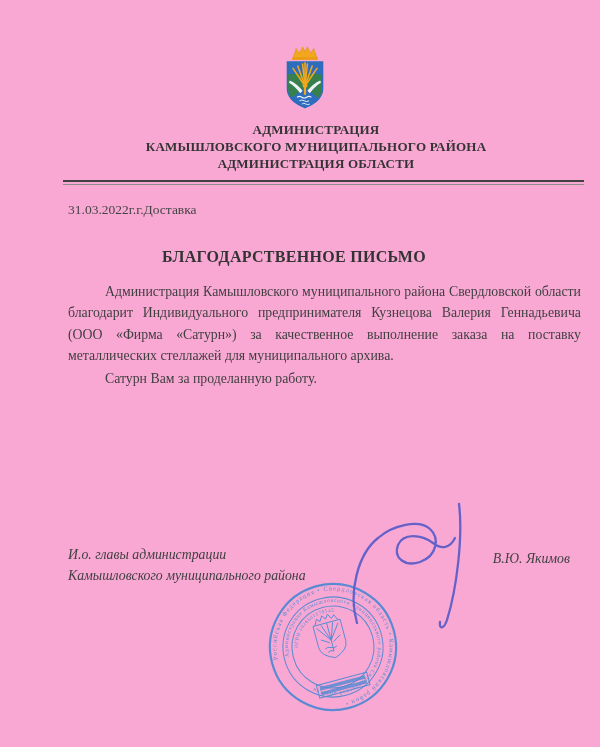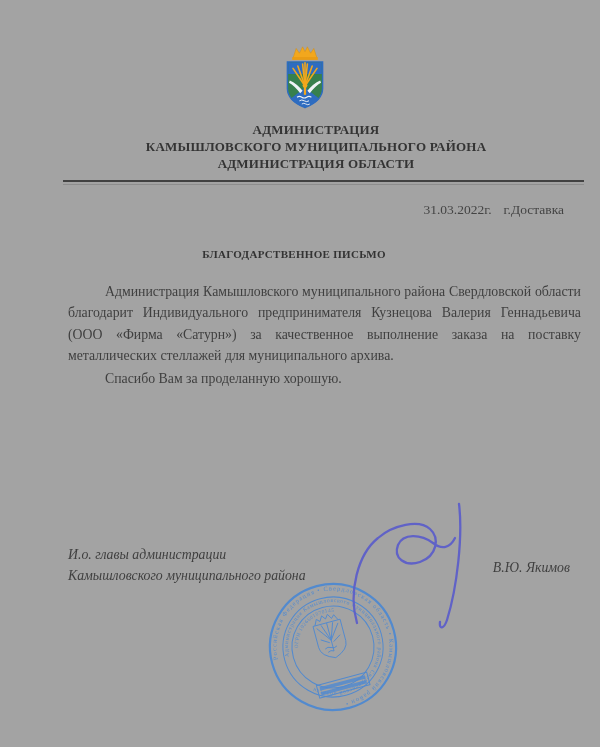--- a/index.html
+++ b/index.html
@@ -1,46 +1,46 @@
 <!DOCTYPE html>
 <html><head>
 <meta charset="utf-8">
 <style>
   html,body{margin:0;padding:0;background:#fff;}
   .page{
-    position:relative;width:600px;height:747px;background:#a3a3a3;overflow:hidden;
+    position:relative;width:600px;height:747px;background:#f9a8d4;overflow:hidden;
     font-family:"Liberation Serif","DejaVu Serif",serif;color:#3d3d3d;
   }
   .crest{position:absolute;left:281px;top:44px;width:48px;height:68px;}
   .org{
     position:absolute;left:68px;top:122px;width:496px;text-align:center;
     font-weight:bold;font-size:13px;line-height:16.8px;color:#343434;letter-spacing:.2px;
   }
   .rule{
     position:absolute;left:63px;top:180px;width:521px;height:2px;
     border-top:2px solid #414141;border-bottom:1px solid #8d8d8d;
   }
   .dateline{
     position:absolute;left:68px;top:202px;width:496px;display:flex;
-    justify-content:flex-end;font-size:13.5px;color:#444;gap:12px;
+    justify-content:flex-start;font-size:13.5px;color:#444;
   }
   .doc-title{
     position:absolute;left:68px;top:248px;width:452px;text-align:center;
-    font-weight:bold;font-size:11px;color:#333;letter-spacing:.3px;
+    font-weight:bold;font-size:16px;color:#333;letter-spacing:.3px;
   }
   .body-text{
     position:absolute;left:68px;top:281px;width:513px;
     font-size:13.8px;line-height:21.3px;text-align:justify;color:#3f3f3f;
   }
   .body-text p{margin:0 0 2px 0;text-indent:37px;}
   .sig-block{
     position:absolute;left:68px;top:544px;width:513px;height:44px;
     font-size:13.8px;line-height:21px;color:#3f3f3f;font-style:italic;
   }
-  .sig-name{position:absolute;right:11px;bottom:10px;margin-left:10px;}
+  .sig-name{position:absolute;right:11px;bottom:19px;margin-left:10px;}
   .stamp-wrap{position:absolute;left:243px;top:557px;width:180px;height:180px;
     filter:blur(.35px);opacity:.92;}
   .sign-wrap{position:absolute;left:345px;top:496px;width:130px;height:140px;}
 </style>
 </head>
 <body>
 
 <div class="page">
 
   <div class="crest">
@@ -84,21 +84,21 @@
 
   <div class="dateline">
     <span>31.03.2022г.</span>
     <span>г.Доставка</span>
   </div>
 
   <div class="doc-title">БЛАГОДАРСТВЕННОЕ ПИСЬМО</div>
 
   <div class="body-text">
     <p>Администрация Камышловского муниципального района Свердловской области  благодарит  Индивидуального предпринимателя Кузнецова Валерия Геннадьевича (ООО «Фирма «Сатурн») за качественное выполнение заказа на поставку металлических стеллажей для муниципального архива.</p>
-    <p>Спасибо Вам за проделанную хорошую.</p>
+    <p>Сатурн Вам за проделанную работу.</p>
   </div>
 
   <div class="stamp-wrap">
     <svg width="180" height="180" viewBox="0 0 180 180" xmlns="http://www.w3.org/2000/svg">
       <g transform="rotate(-15 90 90)" fill="none" stroke="#4c88d2">
         <circle cx="90" cy="90" r="63" stroke-width="2.2"></circle>
         <circle cx="90" cy="90" r="50" stroke-width="1"></circle>
         <circle cx="90" cy="90" r="41" stroke-width="1"></circle>
         <defs>
           <path id="ringOuter" d="M 33.5 90 A 56.5 56.5 0 1 1 146.5 90 A 56.5 56.5 0 1 1 33.5 90"></path>

